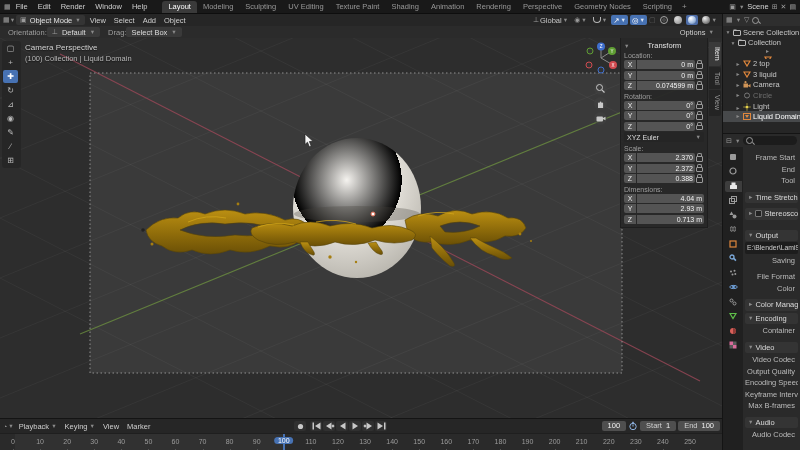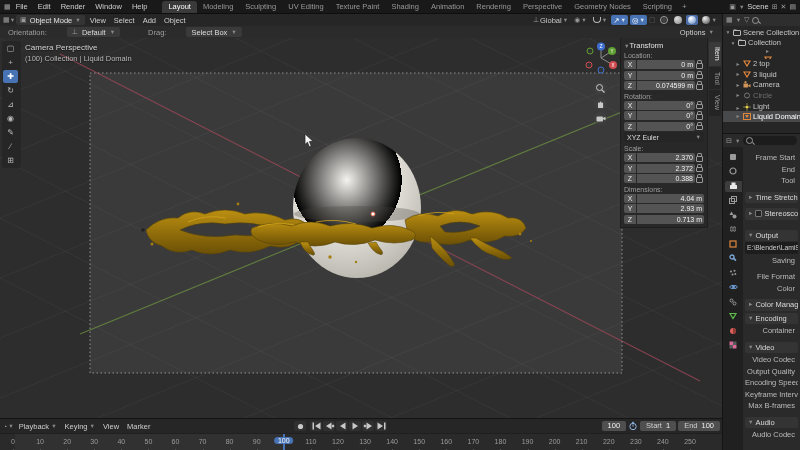--- a/index.html
+++ b/index.html
@@ -27,36 +27,36 @@
   .hdr-btn.blue{background:#4772b3;color:#fff;}
   .magnet{width:6px;height:5px;border:1.5px solid #b5b5b5;border-top:none;border-radius:0 0 4px 4px;display:inline-block;}
   .sph{width:8px;height:8px;border-radius:50%;display:inline-block;}
   .sph.wire{border:1px solid #a5a5a5;box-sizing:border-box;background:radial-gradient(circle at 50% 50%,#444 40%,transparent 41%);}
   .sph.solid{background:radial-gradient(circle at 35% 30%,#ddd,#888);}
   .sph.mat{background:radial-gradient(circle at 35% 30%,#fff,#9db8dd 60%,#52688c);}
   .sph.rend{background:radial-gradient(circle at 35% 30%,#eee,#777 70%,#333);}
   .sph-wrap{display:flex;align-items:center;gap:2px;padding:0 2px;height:10px;border-radius:2px;}
   .sph-wrap.active{background:#4d6da8;}
   .tools-row{left:0;top:26px;width:722px;height:12px;background:#2b2b2b;display:flex;align-items:center;
-             gap:20px;padding:0 8px;box-sizing:border-box;font-size:7.5px;color:#9f9f9f;}
+             gap:0;padding:0 8px;box-sizing:border-box;font-size:7.5px;color:#9f9f9f;}
   .dropdown-box{background:#3a3a3a;border-radius:2px;padding:0 5px;height:10px;display:flex;align-items:center;gap:4px;color:#dcdcdc;}
   .opt-right{margin-left:auto;display:flex;align-items:center;gap:3px;color:#cfcfcf;}
   
   .viewport{left:0;top:38px;width:722px;height:380px;background:#2d2d2d;overflow:hidden;}
   .vp-toolbar{left:2px;top:3px;width:17px;background:rgba(38,38,38,.9);border-radius:3px;padding:1px;
               display:flex;flex-direction:column;gap:1px;z-index:5;}
   .tool-btn{width:15px;height:13px;display:flex;align-items:center;justify-content:center;font-size:8px;color:#b9b9b9;border-radius:2px;}
   .tool-btn.active{background:#4772b3;color:#fff;}
   .overlay-text{left:25px;top:4px;line-height:11px;font-size:8px;color:#d6d6d6;z-index:4;text-shadow:0 1px 1px rgba(0,0,0,.55);}
   .overlay-text .l2{color:#b9b9b9;font-size:7.5px;}
   .nav-btn{width:13px;height:13px;border-radius:50%;background:rgba(66,66,66,.55);display:flex;align-items:center;justify-content:center;z-index:5;}
   
   .n-panel{right:14px;top:0;width:88px;background:rgba(40,40,40,.97);border:1px solid #1e1e1e;border-top:none;
            padding:2px 3px;box-sizing:border-box;font-size:7px;color:#b5b5b5;z-index:6;}
-  .np-header{font-size:7.5px;color:#e3e3e3;height:11px;display:flex;align-items:center;gap:0;}
+  .np-header{font-size:7.5px;color:#e3e3e3;height:11px;display:flex;align-items:center;gap:18px;}
   .np-label{height:9px;line-height:9px;color:#9f9f9f;}
   .np-row{display:flex;align-items:center;height:9px;margin-bottom:1.5px;}
   .np-axis{width:12px;background:#545454;border-radius:2px 0 0 2px;color:#e8e8e8;text-align:center;height:9px;line-height:9px;margin-right:1px;}
   .np-val{flex:1;background:#545454;border-radius:0 2px 2px 0;color:#f2f2f2;text-align:right;padding-right:2px;height:9px;line-height:9px;}
   .np-lockc{width:9px;display:flex;justify-content:center;}
   .lock{width:5px;height:3.5px;border:1px solid #9a9a9a;border-radius:1px;position:relative;margin-top:3px;}
   .lock:before{content:"";position:absolute;width:3px;height:3px;border:1px solid #9a9a9a;border-bottom:none;
                border-radius:2px 2px 0 0;left:0;top:-4px;}
   .np-select{background:#252525;border-radius:2px;height:10px;display:flex;justify-content:space-between;align-items:center;
              padding:0 3px;color:#dcdcdc;margin:1px 0 2px;}

